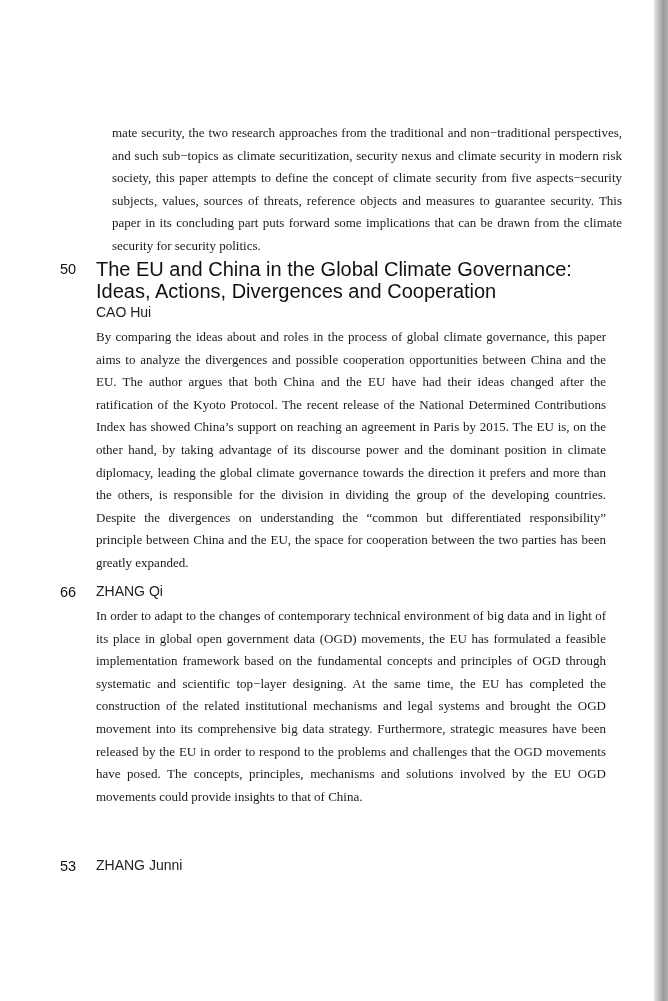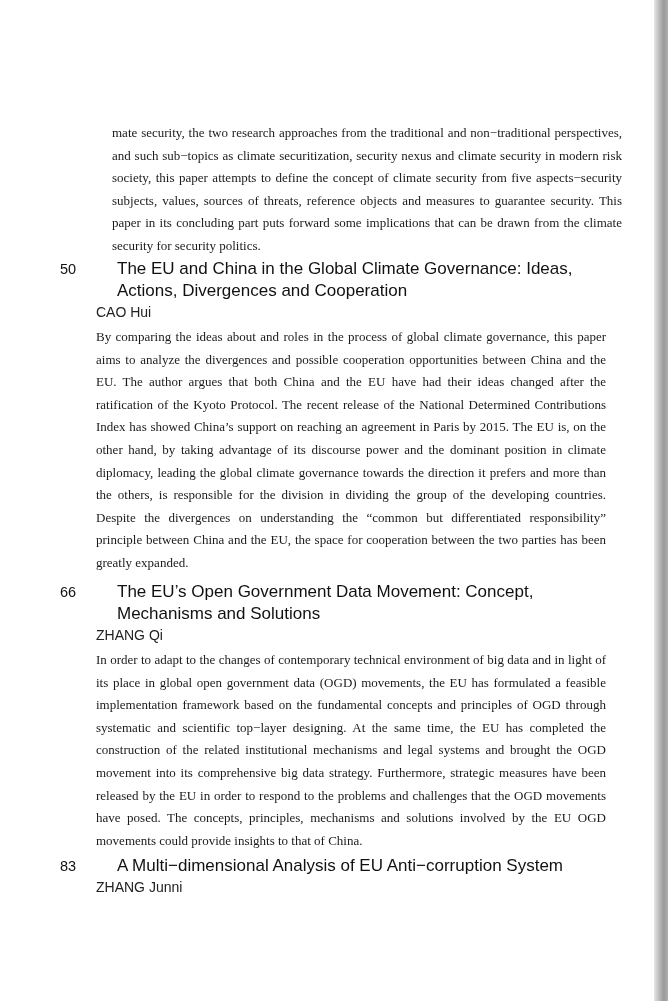--- a/index.html
+++ b/index.html
@@ -24,21 +24,21 @@
     }
     .entry { position: absolute; left: 60px; width: 550px; }
     .entry .num {
       position: absolute; left: 0; top: 0;
       font-family: "Liberation Sans", "DejaVu Sans", sans-serif;
       font-size: 14.5px; line-height: 22px; color: #111;
     }
     .entry .content { margin-left: 36px; width: 510px; }
     .entry .title {
       font-family: "Liberation Sans", "DejaVu Sans", sans-serif;
-      font-size: 17px; line-height: 22px; color: #111; margin-left: 21px;
+      font-size: 20px; line-height: 22px; color: #111;
     }
     .entry .author {
       font-family: "Liberation Sans", "DejaVu Sans", sans-serif;
       font-size: 14px; line-height: 21px; color: #222;
     }
     .entry .abstract { margin-top: 3px; }
     #entry-50 { top: 258px; }
     #entry-66 { top: 581px; }
     #entry-83 { top: 855px; }
   </style>
@@ -54,25 +54,23 @@
   <div class="content">
     <div class="title">The EU and China in the Global Climate Governance: Ideas, Actions, Divergences and Cooperation</div>
     <div class="author">CAO Hui</div>
     <div class="body-text abstract">By comparing the ideas about and roles in the process of global climate governance, this paper aims to analyze the divergences and possible cooperation opportunities between China and the EU. The author argues that both China and the EU have had their ideas changed after the ratification of the Kyoto Protocol. The recent release of the National Determined Contributions Index has showed China’s support on reaching an agreement in Paris by 2015. The EU is, on the other hand, by taking advantage of its discourse power and the dominant position in climate diplomacy, leading the global climate governance towards the direction it prefers and more than the others, is responsible for the division in dividing the group of the developing countries. Despite the divergences on understanding the “common but differentiated responsibility” principle between China and the EU, the space for cooperation between the two parties has been greatly expanded.</div>
   </div>
 </div>
 
 <div class="entry" id="entry-66">
   <div class="num">66</div>
   <div class="content">
-    <div class="title">The EU’s Open Government Data Movement: Concept, Mechanisms and Solutions</div>
     <div class="author">ZHANG Qi</div>
     <div class="body-text abstract">In order to adapt to the changes of contemporary technical environment of big data and in light of its place in global open government data (OGD) movements, the EU has formulated a feasible implementation framework based on the fundamental concepts and principles of OGD through systematic and scientific top−layer designing. At the same time, the EU has completed the construction of the related institutional mechanisms and legal systems and brought the OGD movement into its comprehensive big data strategy. Furthermore, strategic measures have been released by the EU in order to respond to the problems and challenges that the OGD movements have posed. The concepts, principles, mechanisms and solutions involved by the EU OGD movements could provide insights to that of China.</div>
   </div>
 </div>
 
 <div class="entry" id="entry-83">
-  <div class="num">83</div>
+  <div class="num">53</div>
   <div class="content">
-    <div class="title">A Multi−dimensional Analysis of EU Anti−corruption System</div>
     <div class="author">ZHANG Junni</div>
   </div>
 </div>
 
 </body></html>

